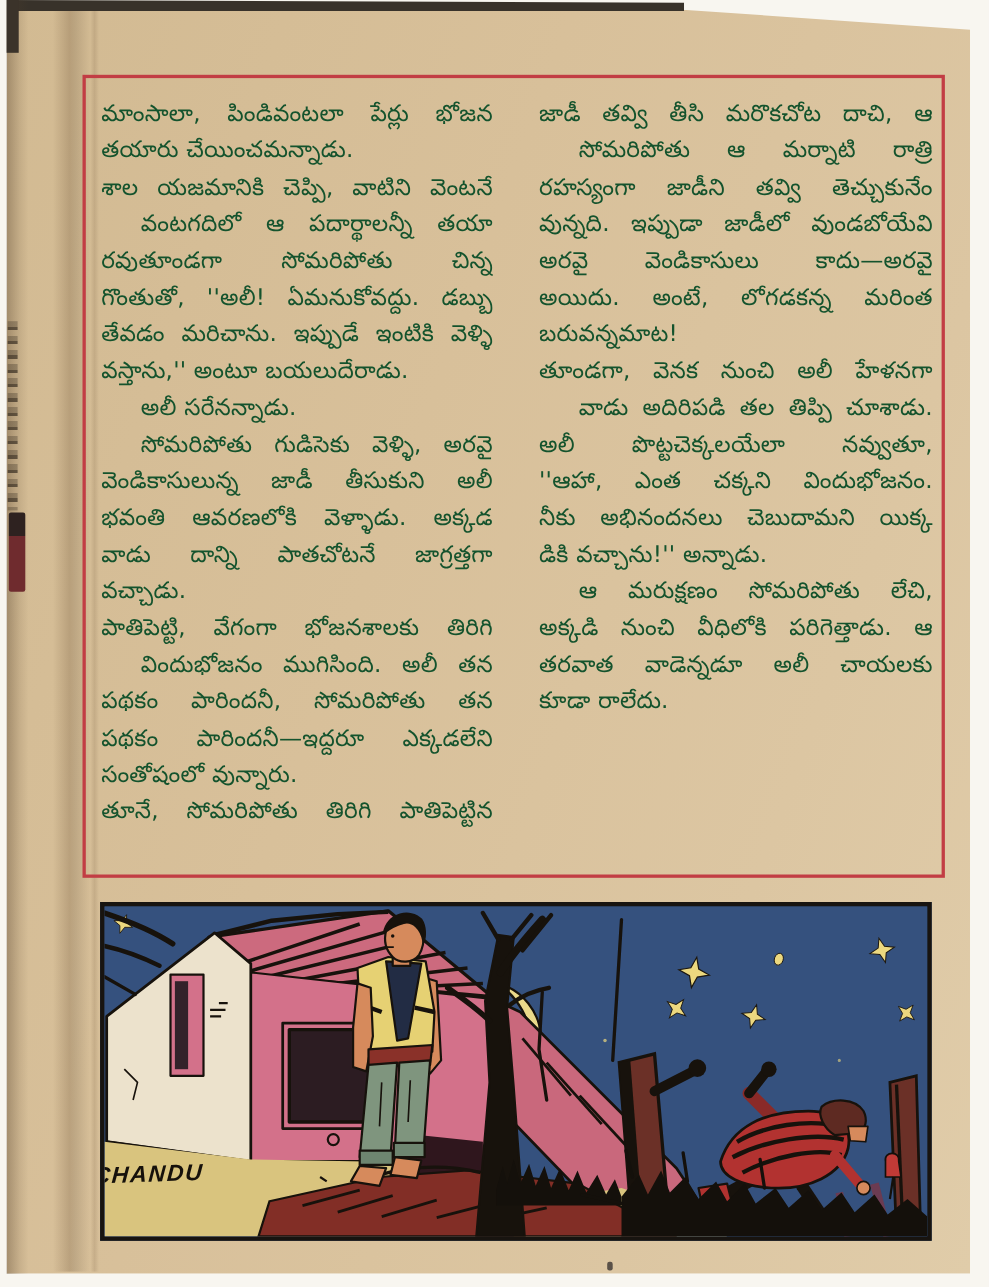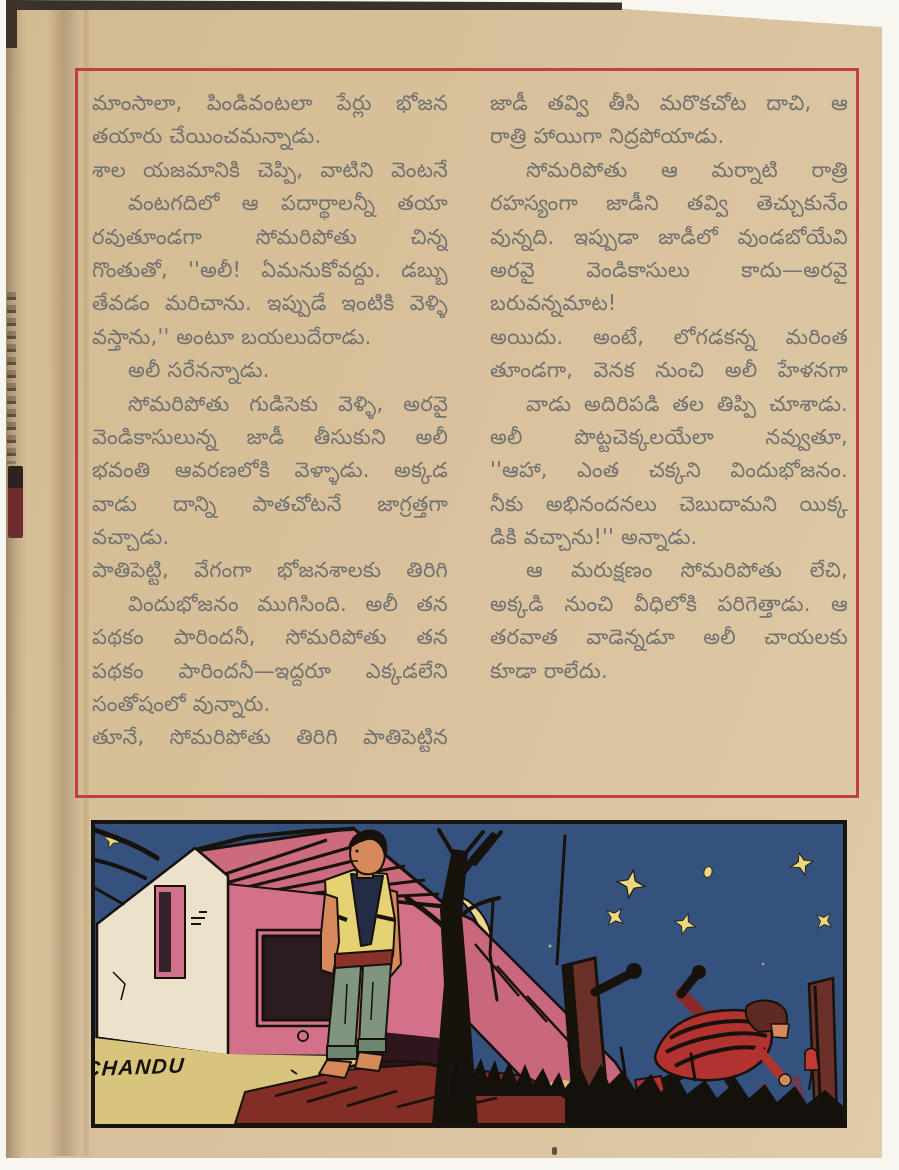--- a/index.html
+++ b/index.html
@@ -41,21 +41,21 @@
   .red-box{
     position:absolute;left:75px;top:68px;width:784px;height:730px;
     border:3px solid #c23d44;box-sizing:border-box;
     padding:16px 8px 0 14px;
     display:flex;gap:16px;
   }
   .col{width:372px;}
   .col.right{width:374px;margin-left:26px;}
   .tl{
     font-size:21px;line-height:33.4px;height:33.4px;overflow:hidden;
-    color:#737373;
+    color:#14532d;
     text-align:justify;text-align-last:justify;
     letter-spacing:.2px;white-space:nowrap0;
   }
   .tl.para-end{text-align-last:left;}
   .tl.indent{padding-left:36px;}
 
   .illus-wrap{
     position:absolute;left:91px;top:820px;width:748px;height:300px;
     border:4px solid #181410;background:#35517e;
   }
@@ -92,27 +92,26 @@
       <div class="tl para-end">వచ్చాడు.</div>
       <div class="tl">పాతిపెట్టి, వేగంగా భోజనశాలకు తిరిగి</div>
       <div class="tl indent">విందుభోజనం ముగిసింది. అలీ తన</div>
       <div class="tl">పథకం పారిందనీ, సోమరిపోతు తన</div>
       <div class="tl">పథకం పారిందనీ—ఇద్దరూ ఎక్కడలేని</div>
       <div class="tl para-end">సంతోషంలో వున్నారు.</div>
       <div class="tl">తూనే, సోమరిపోతు తిరిగి పాతిపెట్టిన</div>
     </div>
   <div class="col right">
       <div class="tl">జాడీ తవ్వి తీసి మరొకచోట దాచి, ఆ</div>
-      <div class="tl para-end">రాత్రి హాయిగా నిద్రపోయాడు.</div>
       <div class="tl indent">సోమరిపోతు ఆ మర్నాటి రాత్రి</div>
       <div class="tl">రహస్యంగా జాడీని తవ్వి తెచ్చుకునేం</div>
       <div class="tl">వున్నది. ఇప్పుడా జాడీలో వుండబోయేవి</div>
       <div class="tl">అరవై వెండికాసులు కాదు—అరవై</div>
+      <div class="tl">అయిదు. అంటే, లోగడకన్న మరింత</div>
       <div class="tl para-end">బరువన్నమాట!</div>
-      <div class="tl">అయిదు. అంటే, లోగడకన్న మరింత</div>
       <div class="tl">తూండగా, వెనక నుంచి అలీ హేళనగా</div>
       <div class="tl indent">వాడు అదిరిపడి తల తిప్పి చూశాడు.</div>
       <div class="tl">అలీ పొట్టచెక్కలయేలా నవ్వుతూ,</div>
       <div class="tl">''ఆహా, ఎంత చక్కని విందుభోజనం.</div>
       <div class="tl">నీకు అభినందనలు చెబుదామని యిక్క</div>
       <div class="tl para-end">డికి వచ్చాను!'' అన్నాడు.</div>
       <div class="tl indent">ఆ మరుక్షణం సోమరిపోతు లేచి,</div>
       <div class="tl">అక్కడి నుంచి వీధిలోకి పరిగెత్తాడు. ఆ</div>
       <div class="tl">తరవాత వాడెన్నడూ అలీ చాయలకు</div>
       <div class="tl para-end">కూడా రాలేదు.</div>

